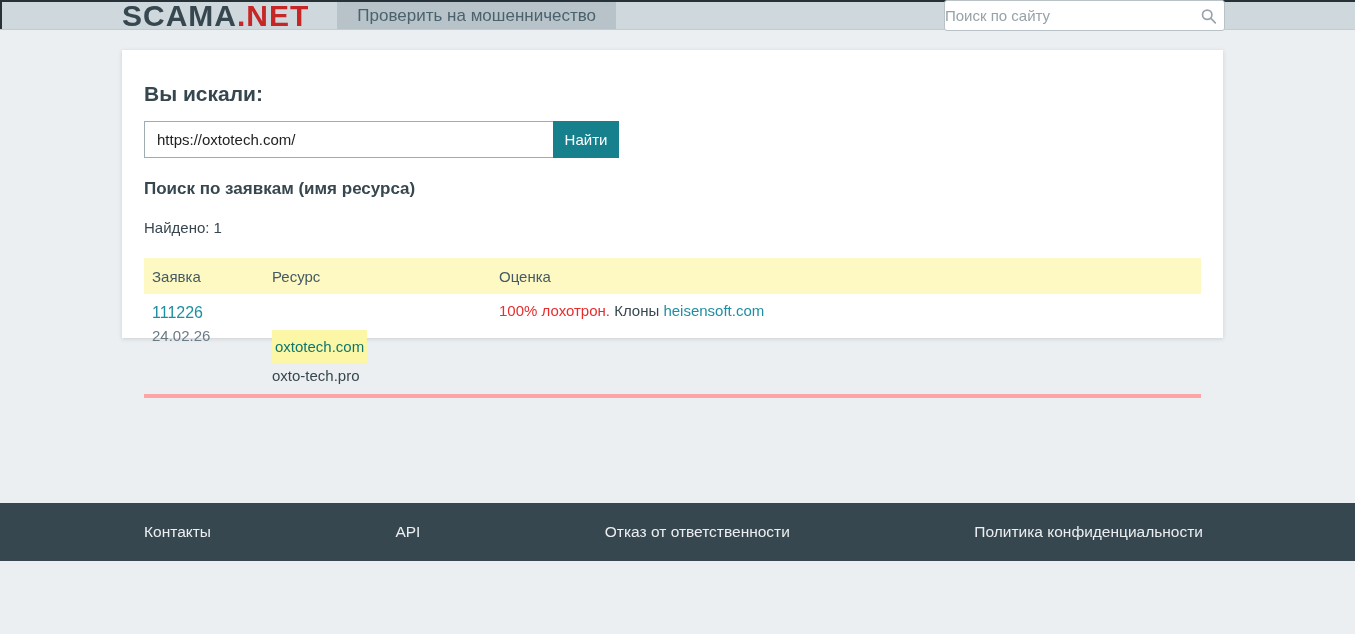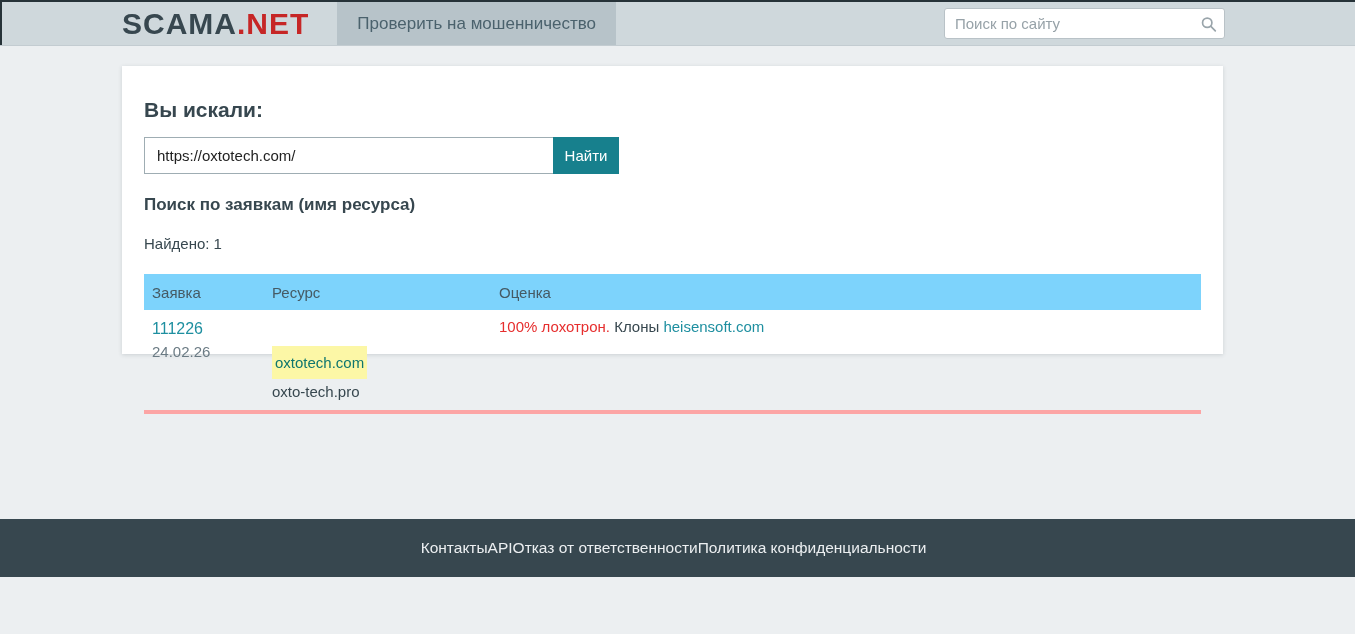--- a/index.html
+++ b/index.html
@@ -7,21 +7,21 @@
   body {
     width: 1355px;
     height: 634px;
     background: #eceff1;
     font-family: "Liberation Sans", sans-serif;
     overflow: hidden;
   }
 
   
   .topbar {
-    height: 46px;
+    height: 30px;
     background: #cfd8dc;
     border-top: 2px solid #263238;
     box-shadow: inset 2px 0 0 #263238;
     border-bottom: 1px solid #c3ccd1;
   }
   .topbar-inner {
     margin-left: 122px;
     width: 1103px;
     height: 100%;
     display: flex;
@@ -54,21 +54,21 @@
     margin-left: auto;
     align-self: center;
     position: relative;
   }
   .site-search input {
     width: 281px;
     height: 31px;
     border: 1px solid #b9c2c7;
     border-radius: 3px;
     background: #ffffff;
-    padding: 0 32px 0 10px;
+    padding: 0 32px 0 0;
     font-family: "Liberation Sans", sans-serif;
     font-size: 15px;
     color: #37474f;
     outline: none;
   }
   .site-search input::placeholder { color: #97a2a8; }
   .site-search .search-icon {
     position: absolute;
     right: 8px;
     top: 50%;
@@ -132,21 +132,21 @@
   }
 
   
   table.results {
     margin-top: 20px;
     width: 100%;
     border-collapse: collapse;
     font-size: 15px;
   }
   table.results thead th {
-    background: #7dd3fc;
+    background: #fef9c3;
     color: #455a64;
     font-weight: normal;
     text-align: left;
     height: 36px;
     padding: 0 0 0 8px;
   }
   table.results th.col-request { width: 120px; }
   table.results th.col-resource { width: 227px; }
   table.results tbody td {
     padding: 8px 0 10px 8px;
@@ -192,21 +192,21 @@
     height: 58px;
     background: #37474f;
   }
   .footer-inner {
     margin-left: 122px;
     width: 1101px;
     height: 100%;
     padding: 0 20px 0 22px;
     display: flex;
     align-items: center;
-    justify-content: center;
+    justify-content: space-between;
   }
   .footer-link {
     color: #eceff1;
     font-size: 15.5px;
     text-decoration: none;
     cursor: pointer;
   }
 </style>
 </head>
 <body>

